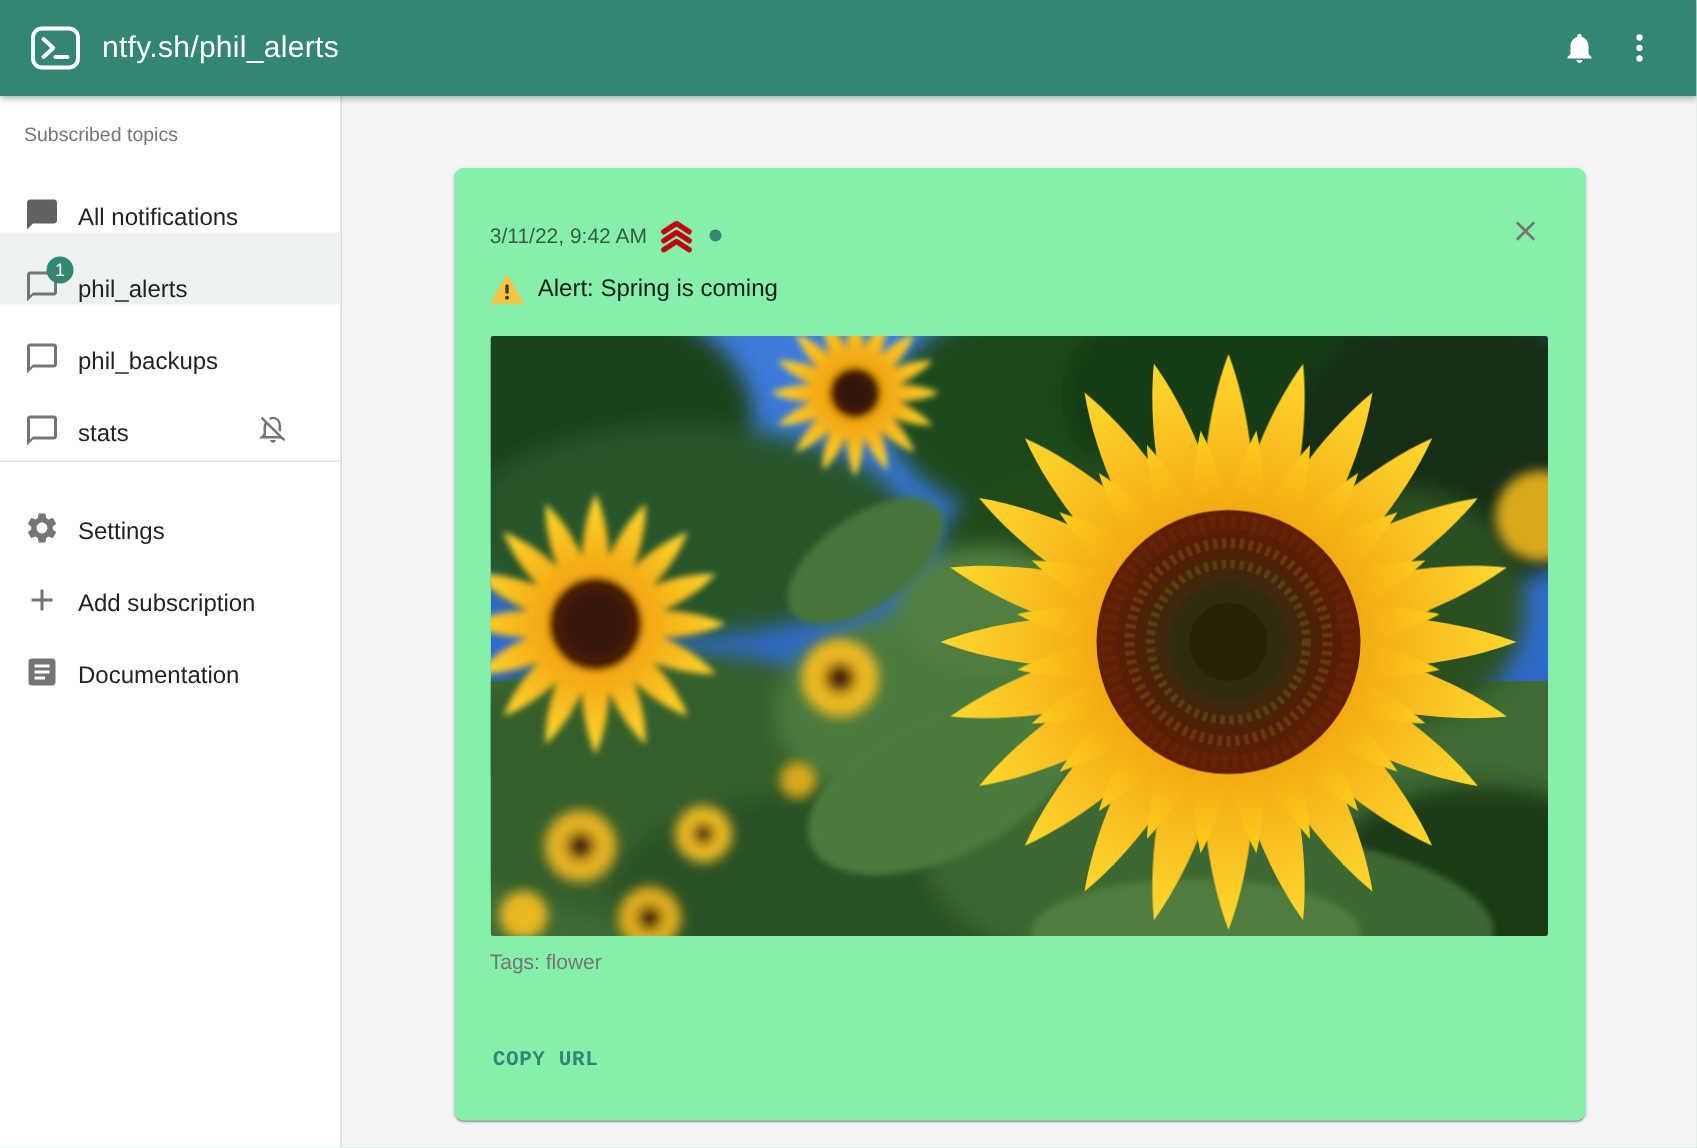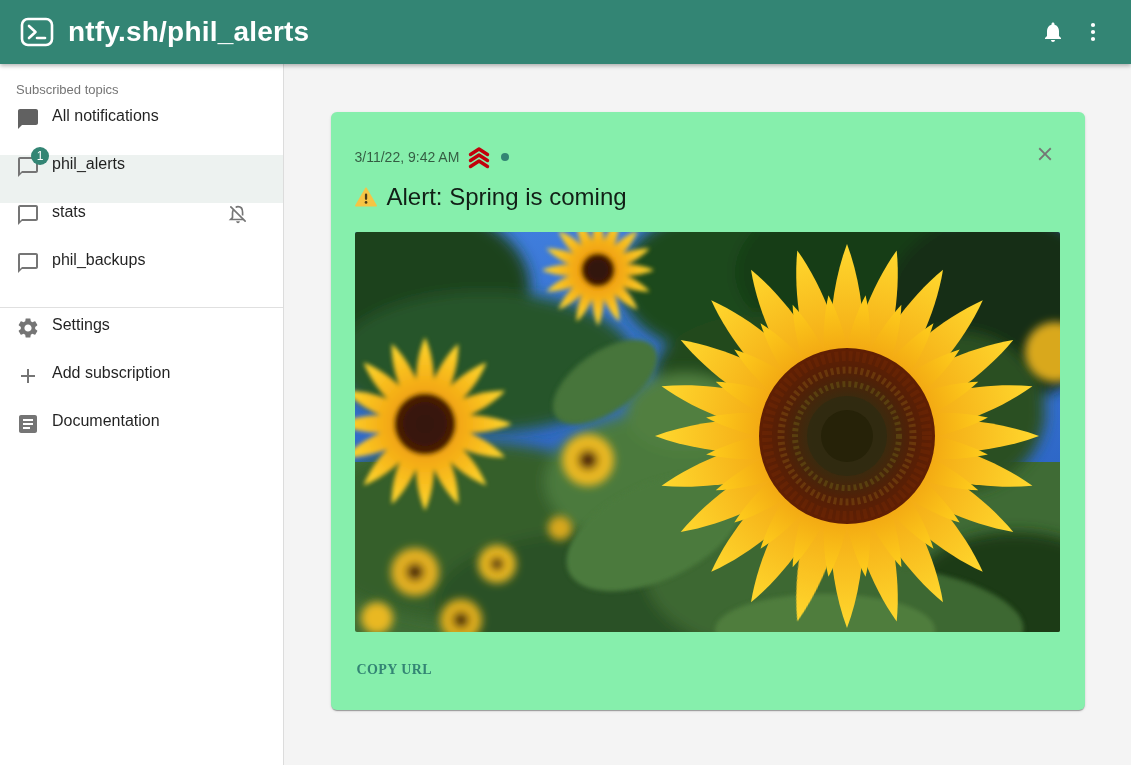--- a/index.html
+++ b/index.html
@@ -3,64 +3,64 @@
 <meta charset="utf-8">
 <style>
   * { margin:0; padding:0; box-sizing:border-box; }
   html,body { width:1131px; height:765px; overflow:hidden;
     font-family:"Liberation Sans", sans-serif; background:#f4f4f4; }
 
   
   .appbar { height:64px; background:#338574; display:flex; align-items:center;
     padding:0 18px 0 20px; box-shadow:0 2px 4px rgba(0,0,0,.28); position:relative; z-index:5; }
   .logo { width:34px; height:30px; margin-right:14px; flex:0 0 auto; }
-  .appbar-title { color:#fff; font-size:28px; font-weight:bold; letter-spacing:.2px; }
+  .appbar-title { color:#fff; font-size:20px; font-weight:normal; letter-spacing:.2px; }
   .appbar-spacer { flex:1; }
   .iconbtn { width:40px; height:40px; border:none; background:transparent; cursor:pointer;
     display:flex; align-items:center; justify-content:center; border-radius:50%; }
   .iconbtn svg { display:block; }
 
   
   .content { display:flex; height:701px; }
-  .sidebar { width:284px; background:#fff; border-right:1px solid #dcdcdc; padding-top:6px; }
+  .sidebar { width:228px; background:#fff; border-right:1px solid #dcdcdc; padding-top:6px; }
   .main { flex:1; background:#f4f4f4; display:flex; justify-content:center; align-items:flex-start; }
 
   
   .subheader { padding:12px 16px 10px 16px; color:#757575; font-size:13px; }
-  .nav-item { height:48px; display:flex; align-items:flex-start; padding:0 16px; cursor:pointer; }
+  .nav-item { height:48px; display:flex; align-items:flex-end; padding:0 16px; cursor:pointer; }
   .nav-item.selected { background:#edf2f0; }
   .nav-icon { width:24px; height:24px; position:relative; flex:0 0 auto; }
   .nav-icon svg { display:block; }
   .nav-label { margin-left:12px; font-size:16px; color:rgba(0,0,0,.87); }
   .badge { position:absolute; top:-8px; right:-9px; min-width:18px; height:18px; padding:0 4px;
     background:#338574; color:#fff; font-size:12px; border-radius:9px;
     display:flex; align-items:center; justify-content:center; }
   .nav-right { margin-left:auto; margin-right:16px; }
   .divider { height:1px; background:#e0e0e0; margin:8px 0; }
 
   
   .card { width:754px; margin-top:48px; background:#86efac; border-radius:6px;
     box-shadow:0 2px 1px -1px rgba(0,0,0,.2), 0 1px 1px 0 rgba(0,0,0,.14), 0 1px 3px 0 rgba(0,0,0,.12);
     padding:28px 24px 26px 24px; }
   .card-toprow { display:flex; align-items:center; gap:7px; }
   .timestamp { font-size:14px; color:rgba(0,0,0,.62); }
   .prio { width:26px; height:24px; }
   .unread-dot { width:8px; height:8px; border-radius:50%; background:#338574; margin-left:2px; }
   .close-btn { margin-left:auto; margin-top:-6px; margin-right:-4px; }
-  .card-title { margin-top:9px; font-size:24px; color:rgba(0,0,0,.87);
+  .card-title { margin-top:9px; font-size:16px; color:rgba(0,0,0,.87);
     display:flex; align-items:center; gap:10px; font-weight:normal; }
   .warn-ico { width:22px; height:20px; flex:0 0 auto; }
   .card-body { margin-top:7px; font-size:16px; color:rgba(0,0,0,.87); }
   .attachment { margin-top:21px; width:705px; height:400px; border-radius:2px; overflow:hidden;
     display:block; cursor:pointer; }
   .attachment svg { display:block; }
   .tags { margin-top:9px; font-size:14px; color:#757575; }
   .actions { margin-top:24px; display:flex; gap:26px; }
-  .textbtn { border:none; background:transparent; color:#338574; font-family:Liberation Serif, serif;
-    font-size:14px; font-weight:bold; letter-spacing:.4px; cursor:pointer; padding:6px 2px; border-radius:4px; }
+  .textbtn { border:none; background:transparent; color:#338574; font-family:Liberation Mono, monospace;
+    font-size:14px; font-weight:bold; letter-spacing:.4px; cursor:pointer; padding:6px 2px; border-radius:4px;margin-top:20px; }
 </style>
 </head>
 <body>
 
 <header class="appbar">
   <svg class="logo" viewBox="0 0 34 30" xmlns="http://www.w3.org/2000/svg">
     <rect x="2" y="2" width="30" height="26" rx="6" fill="none" stroke="#ffffff" stroke-width="2.6"></rect>
     <path d="M9 9 L15.5 15 L9 21" fill="none" stroke="#ffffff" stroke-width="2.6" stroke-linecap="round" stroke-linejoin="round"></path>
     <line x1="17" y1="21" x2="25" y2="21" stroke="#ffffff" stroke-width="2.6" stroke-linecap="round"></line>
   </svg>
@@ -103,37 +103,37 @@
       </span>
       <span class="nav-label">phil_alerts</span>
     </div>
 
     <div class="nav-item">
       <span class="nav-icon">
         <svg width="24" height="24" viewBox="0 0 24 24">
             <path fill="#757575" d="M20 2H4c-1.1 0-2 .9-2 2v18l4-4h14c1.1 0 2-.9 2-2V4c0-1.1-.9-2-2-2zm0 14H6l-2 2V4h16v12z"></path>
           </svg>
       </span>
+      <span class="nav-label">phil_backups</span>
+    </div>
+
+    <div class="nav-item">
+      <span class="nav-icon">
+        <svg width="24" height="24" viewBox="0 0 24 24">
+            <path fill="#757575" d="M20 2H4c-1.1 0-2 .9-2 2v18l4-4h14c1.1 0 2-.9 2-2V4c0-1.1-.9-2-2-2zm0 14H6l-2 2V4h16v12z"></path>
+          </svg>
+      </span>
       <span class="nav-label">stats</span>
       <span class="nav-icon nav-right">
         <svg width="22" height="22" viewBox="0 0 24 24">
           <path fill="none" stroke="#757575" stroke-width="1.8" d="M6.9 7.6C6.33 8.6 6 9.76 6 11v5l-2 2h14.3M9.5 4.9C10.1 4.3 11 3.9 12 3.9c2.9 0 5 2.3 5 6.1v3.6"></path>
           <path fill="#757575" d="M12 22c1.11 0 2-.89 2-2h-4c0 1.11.89 2 2 2z"></path>
           <line x1="4.2" y1="4.2" x2="19.8" y2="19.8" stroke="#757575" stroke-width="1.8" stroke-linecap="round"></line>
         </svg>
       </span>
-    </div>
-
-    <div class="nav-item">
-      <span class="nav-icon">
-        <svg width="24" height="24" viewBox="0 0 24 24">
-            <path fill="#757575" d="M20 2H4c-1.1 0-2 .9-2 2v18l4-4h14c1.1 0 2-.9 2-2V4c0-1.1-.9-2-2-2zm0 14H6l-2 2V4h16v12z"></path>
-          </svg>
-      </span>
-      <span class="nav-label">phil_backups</span>
     </div>
 
     <div class="divider"></div>
 
     <div class="nav-item">
       <span class="nav-icon">
         <svg width="24" height="24" viewBox="0 0 24 24">
             <path fill="#757575" d="M19.14 12.94c.04-.3.06-.61.06-.94 0-.32-.02-.64-.07-.94l2.03-1.58c.18-.14.23-.41.12-.61l-1.92-3.32c-.12-.22-.37-.29-.59-.22l-2.39.96c-.5-.38-1.03-.7-1.62-.94l-.36-2.54c-.04-.24-.24-.41-.48-.41h-3.84c-.24 0-.43.17-.47.41l-.36 2.54c-.59.24-1.13.57-1.62.94l-2.39-.96c-.22-.08-.47 0-.59.22L2.74 8.87c-.12.21-.08.47.12.61l2.03 1.58c-.05.3-.09.63-.09.94s.02.64.07.94l-2.03 1.58c-.18.14-.23.41-.12.61l1.92 3.32c.12.22.37.29.59.22l2.39-.96c.5.38 1.03.7 1.62.94l.36 2.54c.05.24.24.41.48.41h3.84c.24 0 .44-.17.47-.41l.36-2.54c.59-.24 1.13-.56 1.62-.94l2.39.96c.22.08.47 0 .59-.22l1.92-3.32c.12-.22.07-.47-.12-.61l-2.01-1.58zM12 15.6c-1.98 0-3.6-1.62-3.6-3.6s1.62-3.6 3.6-3.6 3.6 1.62 3.6 3.6-1.62 3.6-3.6 3.6z"></path>
           </svg>
       </span>
@@ -322,20 +322,21 @@
             <circle r="88" fill="url(#coreBig)"></circle>
             <circle r="80" fill="none" stroke="#6b2605" stroke-width="10" stroke-dasharray="4 3" opacity=".65"></circle>
             <circle r="66" fill="none" stroke="#7c4a10" stroke-width="7" stroke-dasharray="3 3" opacity=".55"></circle>
             <circle r="52" fill="none" stroke="#6b5a14" stroke-width="6" stroke-dasharray="3 3" opacity=".5"></circle>
             <circle r="40" fill="#2f2a10" opacity=".85"></circle>
             <circle r="26" fill="#262208"></circle>
           </g>
         </svg>
       </a>
 
+      <div class="tags">Tags: flower</div>
 
       <div class="actions">
         <button class="textbtn">COPY URL</button>
       </div>
 
     </section>
   </main>
 </div>
 
 </body></html>

